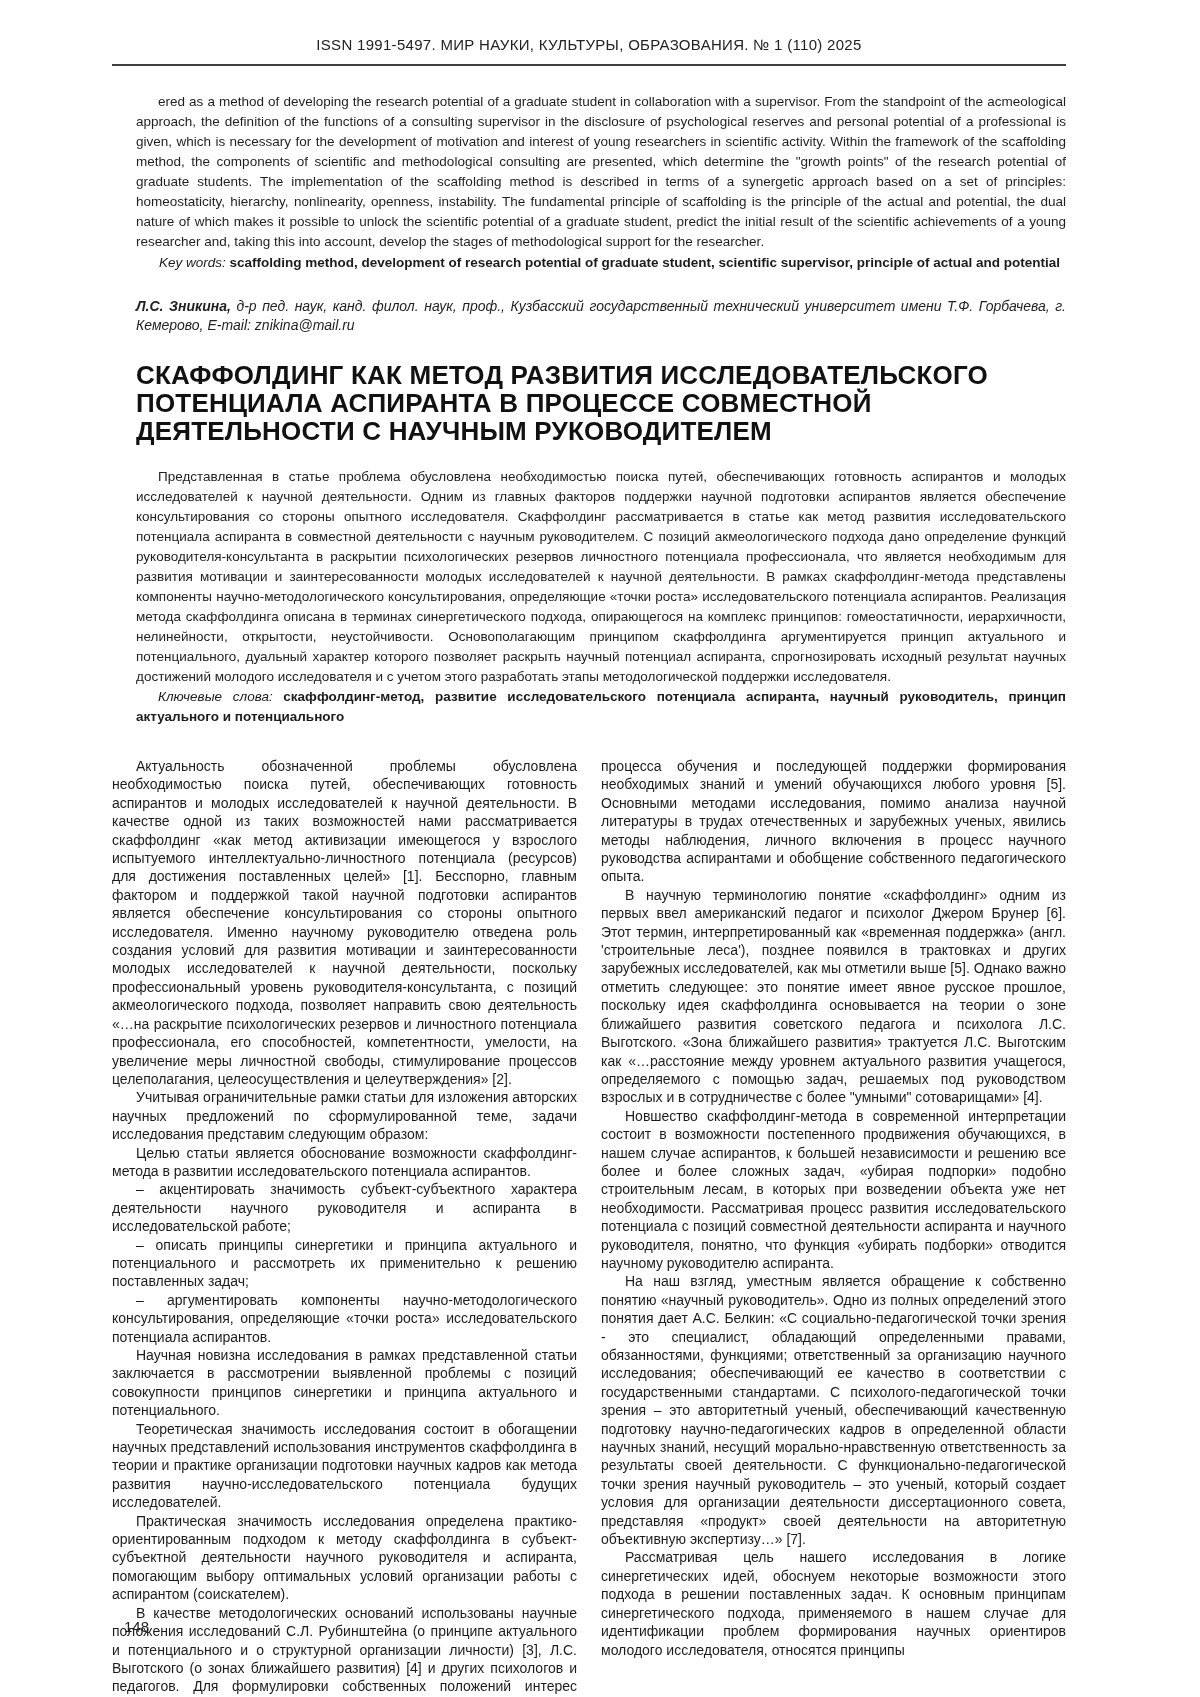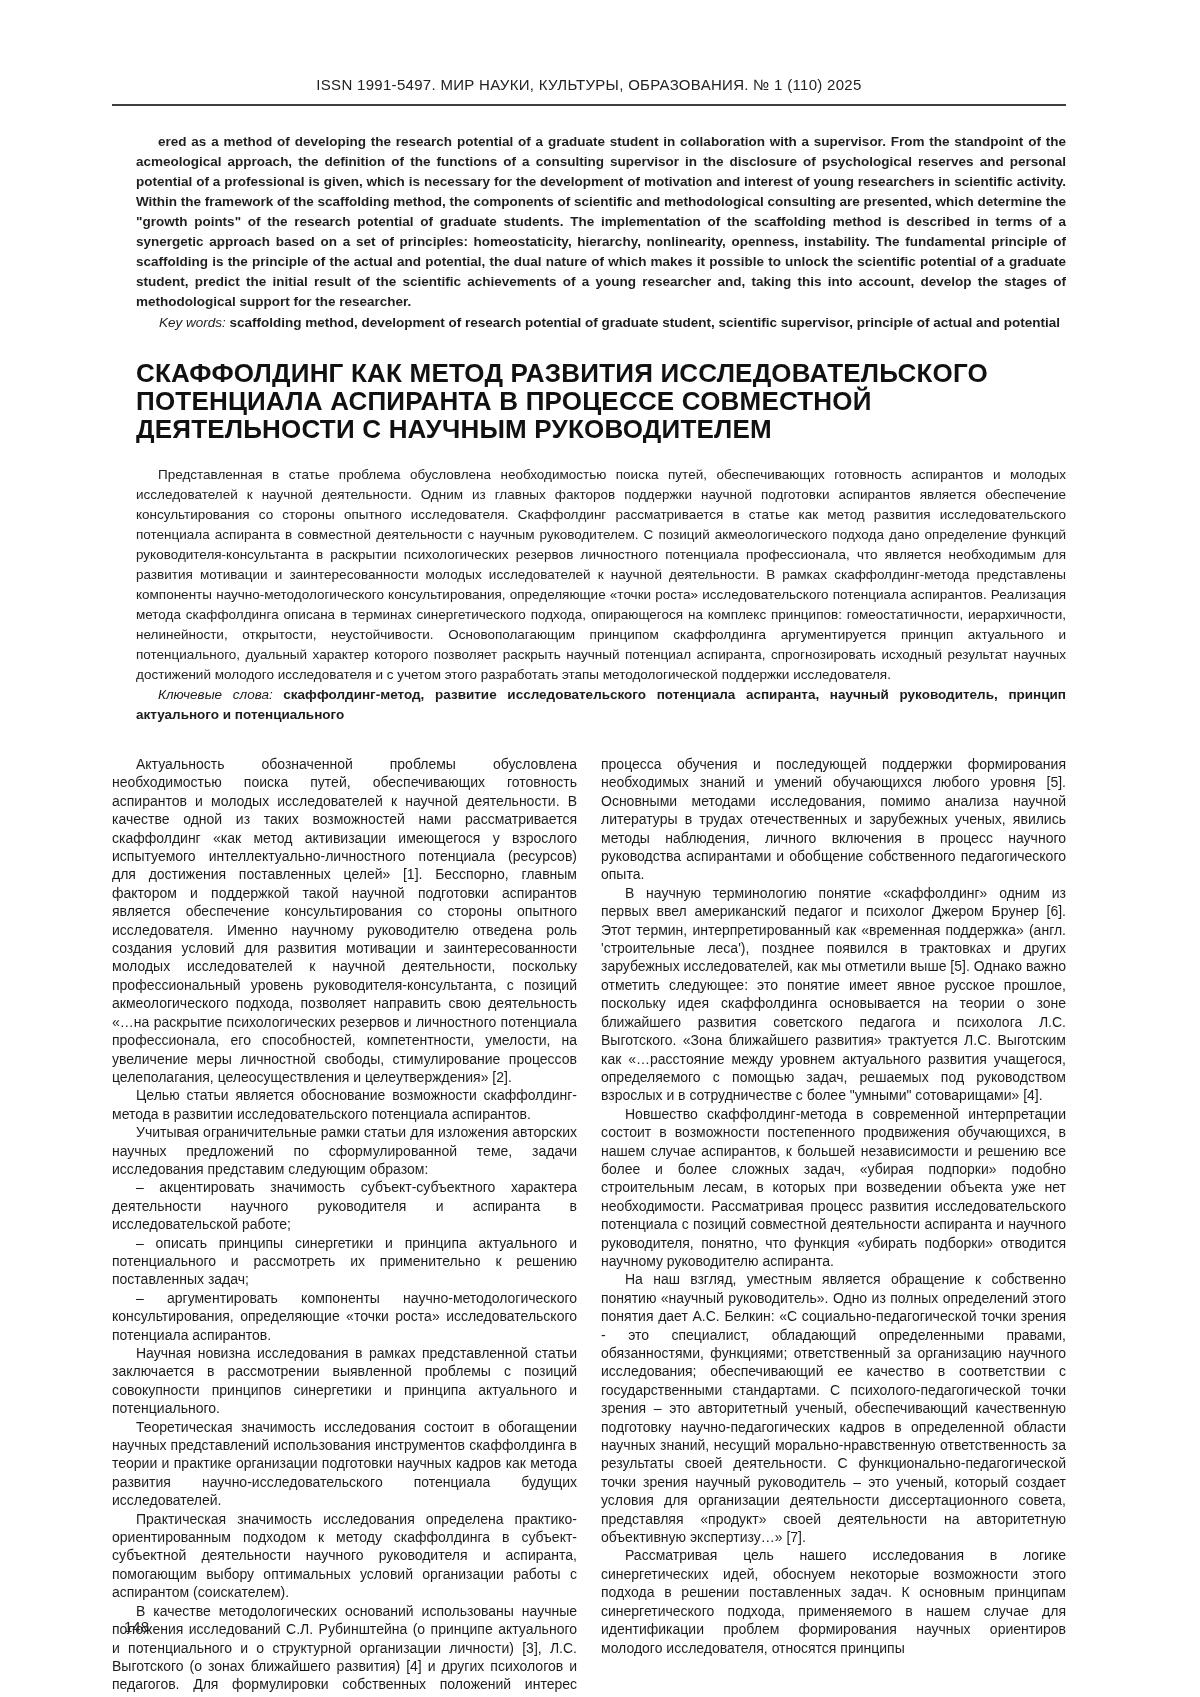--- a/index.html
+++ b/index.html
@@ -1,30 +1,30 @@
 <!DOCTYPE html>
 <html lang="ru"><head>
 <meta charset="utf-8">
 <style>
   html, body { margin:0; padding:0; background:#f4f4f2; }
   .page {
     width:1200px; height:1697px; margin:0 auto; background:#ffffff;
     color:#1c1c1c; font-family:"Liberation Sans", sans-serif;
     position:relative; box-sizing:border-box;
-    padding:76px 134px 100px 112px; overflow:hidden;
+    padding:36px 134px 100px 112px; overflow:hidden;
   }
   .running-header {
     text-align:center; font-size:15px; letter-spacing:0.3px; color:#222;
   }
   .header-rule {
     border:none; border-top:2px solid #3f3f3f; margin:11px 0 0 0;
   }
   .annotation-en { margin:26px 0 0 24px; }
   .abstract-en {
-    margin:0; font-size:13.5px; line-height:20px; font-weight:bold;
+    margin:0; font-size:13.5px; line-height:20px; font-weight:normal;
     text-align:justify; text-indent:22px; color:#1f1f1f;
   }
   .keywords-en {
     margin:1px; font-size:13.5px; line-height:20px; text-indent:22px; text-align:justify;
   }
   .keywords-en em { font-style:italic; font-weight:normal; }
   .keywords-en strong { font-weight:bold; }
   .author-line {
     margin:24px 0 0 24px; font-size:14px; line-height:19px;
     font-style:italic; text-align:justify; color:#1f1f1f;
@@ -62,33 +62,34 @@
 <div class="page">
 
   <div class="running-header">ISSN 1991-5497. МИР НАУКИ, КУЛЬТУРЫ, ОБРАЗОВАНИЯ.  № 1 (110) 2025</div>
   <hr class="header-rule">
 
   <section class="annotation-en">
     <p class="abstract-en">ered as a method of developing the research potential of a graduate student in collaboration with a supervisor. From the standpoint of the acmeological approach, the definition of the functions of a consulting supervisor in the disclosure of psychological reserves and personal potential of a professional is given, which is necessary for the development of motivation and interest of young researchers in scientific activity. Within the framework of the scaffolding method, the components of scientific and methodological consulting are presented, which determine the "growth points" of the research potential of graduate students. The implementation of the scaffolding method is described in terms of a synergetic approach based on a set of principles: homeostaticity, hierarchy, nonlinearity, openness, instability. The fundamental principle of scaffolding is the principle of the actual and potential, the dual nature of which makes it possible to unlock the scientific potential of a graduate student, predict the initial result of the scientific achievements of a young researcher and, taking this into account, develop the stages of methodological support for the researcher.</p>
     <p class="keywords-en"><em>Key words:</em><strong> scaffolding method, development of research potential of graduate student, scientific supervisor, principle of actual and potential</strong></p>
   </section>
 
+  <p class="author-line"><span class="author-name">Л.С. Зникина,</span><span> д-р пед. наук, канд. филол. наук, проф., Кузбасский государственный технический университет имени Т.Ф. Горбачева, г. Кемерово, E-mail: znikina@mail.ru</span></p>
 
   <h1 class="article-title">СКАФФОЛДИНГ КАК МЕТОД РАЗВИТИЯ ИССЛЕДОВАТЕЛЬСКОГО ПОТЕНЦИАЛА АСПИРАНТА В ПРОЦЕССЕ СОВМЕСТНОЙ ДЕЯТЕЛЬНОСТИ С НАУЧНЫМ РУКОВОДИТЕЛЕМ</h1>
 
   <section class="annotation-ru">
     <p class="abstract-ru">Представленная в статье проблема обусловлена необходимостью поиска путей, обеспечивающих готовность аспирантов и молодых исследователей к научной деятельности. Одним из главных факторов поддержки научной подготовки аспирантов является обеспечение консультирования со стороны опытного исследователя. Скаффолдинг рассматривается в статье как метод развития исследовательского потенциала аспиранта в совместной деятельности с научным руководителем. С позиций акмеологического подхода дано определение функций руководителя-консультанта в раскрытии психологических резервов личностного потенциала профессионала, что является необходимым для развития мотивации и заинтересованности молодых исследователей к научной деятельности. В рамках скаффолдинг-метода представлены компоненты научно-методологического консультирования, определяющие «точки роста» исследовательского потенциала аспирантов. Реализация метода скаффолдинга описана в терминах синергетического подхода, опирающегося на комплекс принципов: гомеостатичности, иерархичности, нелинейности, открытости, неустойчивости. Основополагающим принципом скаффолдинга аргументируется принцип актуального и потенциального, дуальный характер которого позволяет раскрыть научный потенциал аспиранта, спрогнозировать исходный результат научных достижений молодого исследователя и с учетом этого разработать этапы методологической поддержки исследователя.</p>
     <p class="keywords-ru"><em>Ключевые слова:</em><strong> скаффолдинг-метод, развитие исследовательского потенциала аспиранта, научный руководитель, принцип актуального и потенциального</strong></p>
   </section>
 
   <section class="columns">
     <div class="col">
       <p>Актуальность обозначенной проблемы обусловлена необходимостью поиска путей, обеспечивающих готовность аспирантов и молодых исследователей к научной деятельности. В качестве одной из таких возможностей нами рассматривается скаффолдинг «как метод активизации имеющегося у взрослого испытуемого интеллектуально-личностного потенциала (ресурсов) для достижения поставленных целей» [1]. Бесспорно, главным фактором и поддержкой такой научной подготовки аспирантов является обеспечение консультирования со стороны опытного исследователя. Именно научному руководителю отведена роль создания условий для развития мотивации и заинтересованности молодых исследователей к научной деятельности, поскольку профессиональный уровень руководителя-консультанта, с позиций акмеологического подхода, позволяет направить свою деятельность «…на  раскрытие психологических резервов и личностного потенциала профессионала, его способностей, компетентности, умелости, на увеличение меры личностной свободы, стимулирование процессов целеполагания, целеосуществления и целеутверждения» [2].</p>
+      <p>Учитывая ограничительные рамки статьи для изложения авторских научных предложений по сформулированной теме, задачи исследования представим следующим образом:</p>
       <p>Целью статьи является обоснование возможности скаффолдинг-метода в развитии исследовательского потенциала аспирантов.</p>
-      <p>Учитывая ограничительные рамки статьи для изложения авторских научных предложений по сформулированной теме, задачи исследования представим следующим образом:</p>
       <p>–  акцентировать значимость субъект-субъектного характера деятельности научного руководителя и аспиранта в исследовательской работе;</p>
       <p>–  описать принципы синергетики и принципа актуального и потенциального и рассмотреть их применительно к решению поставленных задач;</p>
       <p>–  аргументировать компоненты научно-методологического консультирования, определяющие «точки роста» исследовательского потенциала аспирантов.</p>
       <p>Научная новизна исследования в рамках представленной статьи заключается в рассмотрении выявленной проблемы с позиций совокупности принципов синергетики и принципа актуального и потенциального.</p>
       <p>Теоретическая значимость исследования состоит в обогащении научных представлений использования инструментов скаффолдинга в теории и практике организации подготовки научных кадров как метода развития научно-исследовательского потенциала будущих исследователей.</p>
       <p>Практическая значимость исследования определена практико-ориентированным подходом к методу скаффолдинга в субъект-субъектной деятельности научного руководителя и аспиранта, помогающим выбору оптимальных условий организации работы с аспирантом (соискателем).</p>
       <p>В качестве методологических оснований использованы научные положения исследований С.Л. Рубинштейна (о принципе актуального и потенциального и о структурной организации личности) [3], Л.С. Выготского (о зонах ближайшего развития) [4] и других психологов и педагогов. Для формулировки собственных положений интерес представляли труды Л.М. Попова, П.Н. Устина о скаффолдинге как методе актуализации интеллектуально-личностного потенциала [1]. Важным было также изучение идей зарубежных психологов А. Эпплби и Д. Ленджера, описывающих скаффолдинг как «временные строительные леса» для организации</p>
     </div>
     <div class="col">
       <p class="no-indent">процесса обучения и последующей поддержки формирования необходимых знаний и умений обучающихся любого уровня [5]. Основными методами исследования, помимо анализа научной литературы в трудах отечественных и зарубежных ученых, явились методы наблюдения, личного включения в процесс научного руководства аспирантами и обобщение собственного педагогического опыта.</p>

